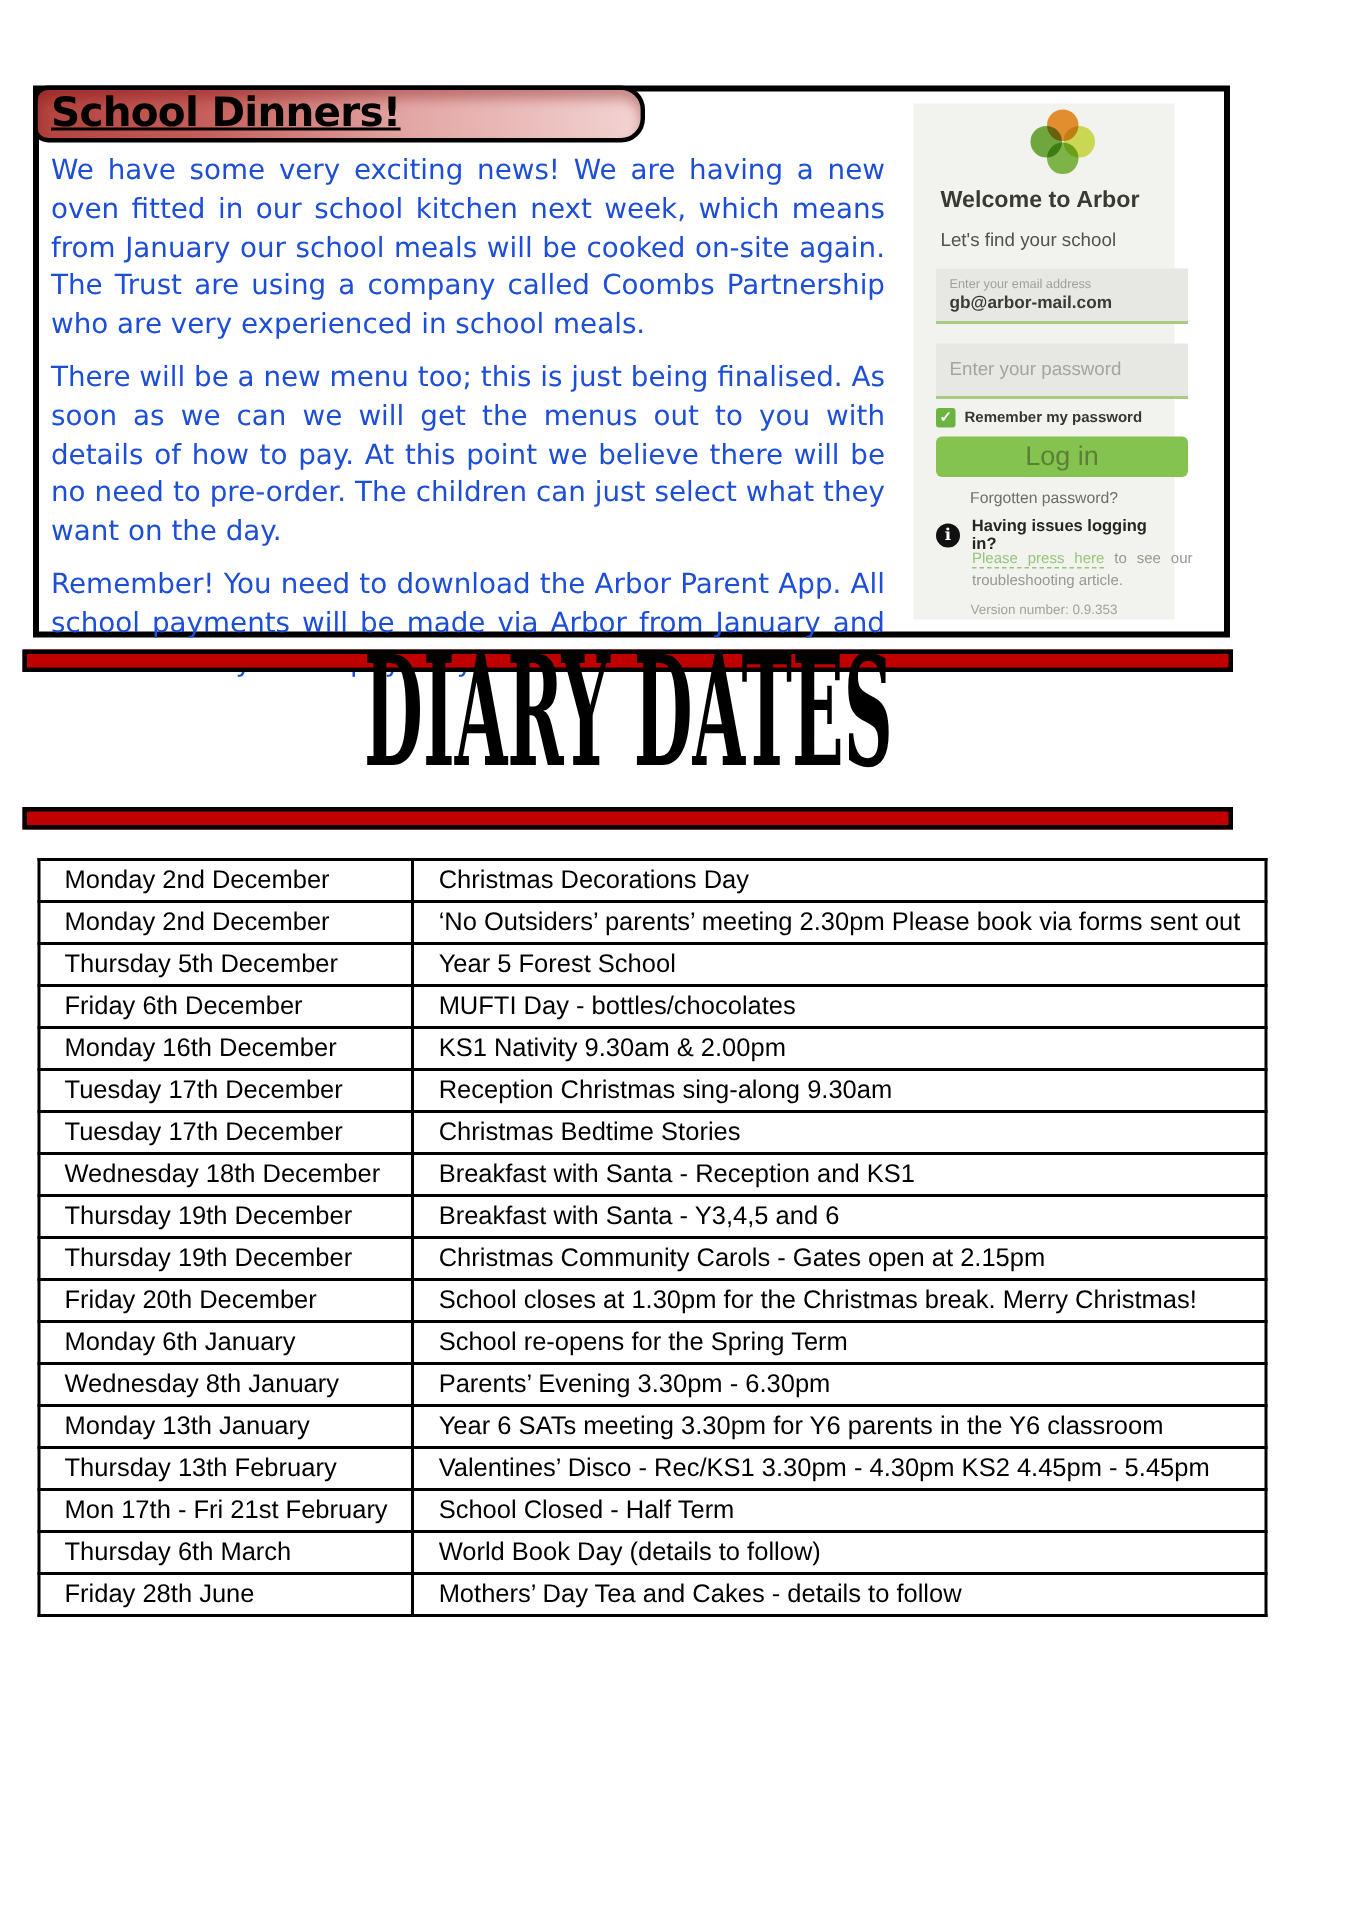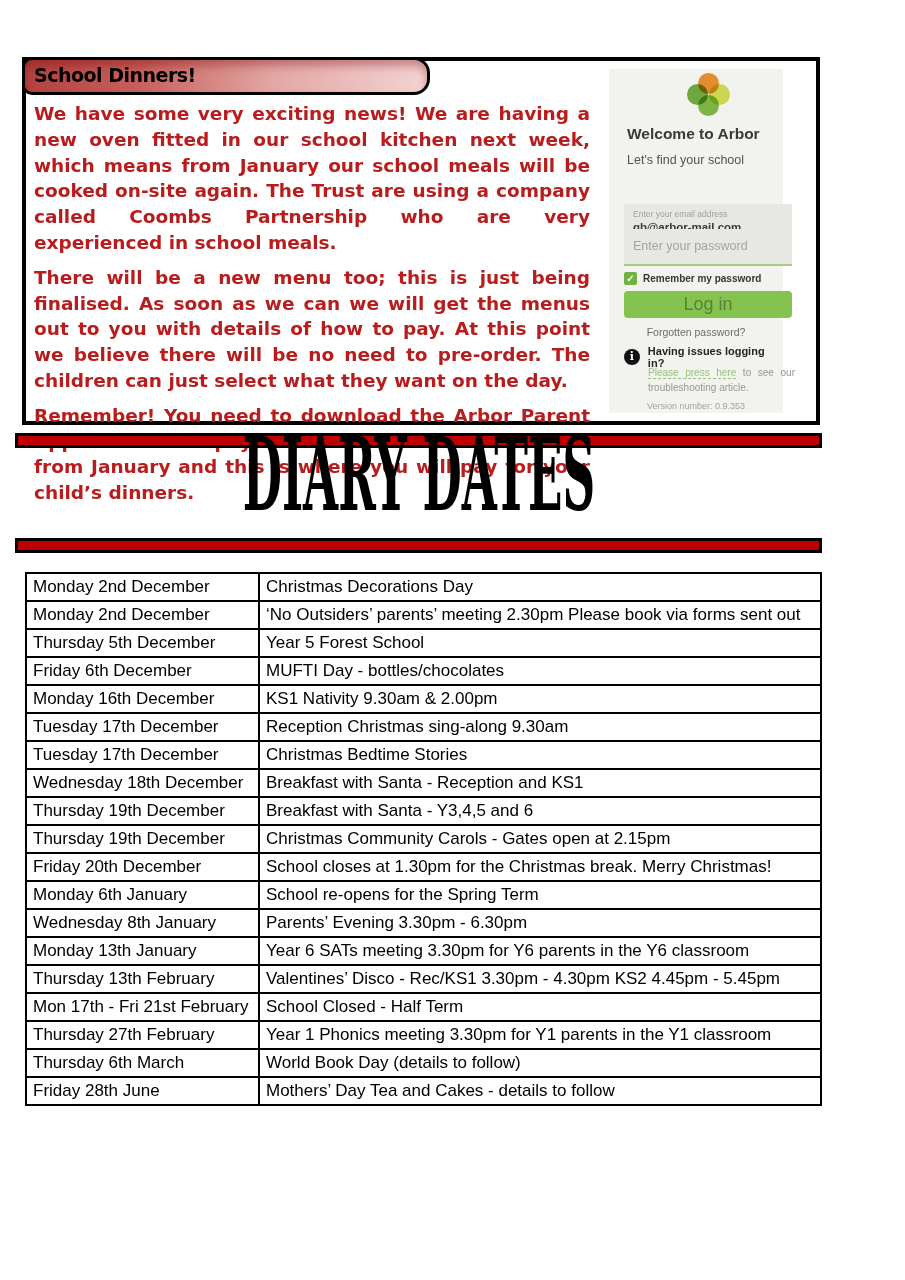--- a/index.html
+++ b/index.html
@@ -7,40 +7,40 @@
         font-family:"DejaVu Sans",sans-serif;color:#111;}
 
   
   .sd-box{position:absolute;left:22px;top:57px;width:798px;height:368px;
           border:4px solid #000;box-sizing:border-box;background:#fff;}
   .sd-titlebar{position:absolute;left:-4px;top:-4px;width:408px;height:38px;
           box-sizing:border-box;border:3px solid #000;
           border-radius:10px 16px 16px 10px;
           background:linear-gradient(to right,#b2423e 0%,#c65f5b 28%,#e3a7a5 62%,#f2d3d2 100%);
           box-shadow:inset 0 6px 8px rgba(120,0,0,.35);}
-  .sd-title{font-size:19px;font-weight:bold;letter-spacing:-.5px;color:#000;
-          text-decoration-thickness:2px;
+  .sd-title{font-size:27px;font-weight:bold;letter-spacing:-.5px;color:#000;
+          text-decoration:underline;text-decoration-thickness:2px;
           padding:0 0 0 9px;line-height:31px;display:inline-block;}
   .sd-text{position:absolute;left:8px;top:40px;width:556px;text-align:justify;
-          font-size:18.5px;line-height:25.8px;color:#b91c1c;font-weight:bold;}
+          font-size:18.5px;line-height:25.8px;color:#1d4ed8;}
   .sd-text p{margin:0 0 9px 0;}
 
   
   .arbor{position:absolute;left:583px;top:8px;width:174px;height:344px;
          background:#f2f2ef;font-family:"Liberation Sans",sans-serif;}
   .logo{position:absolute;left:0;top:4px;width:100%;height:40px;}
   .logo i{position:absolute;width:21px;height:21px;border-radius:50%;
           mix-blend-mode:multiply;opacity:.92;}
   .logo .c-top{left:89px;top:0;} .logo .c-left{left:78px;top:11px;}
   .logo .c-right{left:100px;top:11px;} .logo .c-bottom{left:89px;top:22px;}
   .arb-welcome{position:absolute;left:18px;top:56px;font-size:15.5px;font-weight:bold;color:#3a3a33;}
   .arb-sub{position:absolute;left:18px;top:84px;font-size:12.5px;color:#53534c;}
   .arb-input{position:absolute;left:15px;width:168px;height:37px;box-sizing:border-box;
          background:#e7e7e4;border-bottom:2px solid #a9c987;}
-  .arb-email{top:110px;margin-top:25px;} .arb-pass{top:160px;}
+  .arb-email{top:110px;} .arb-pass{top:160px;}
   .arb-label{font-size:8.5px;color:#a2a29a;padding:5px 0 0 9px;}
   .arb-value{font-size:11.5px;color:#3b3b35;padding:2px 0 0 9px;font-weight:bold;}
   .arb-ph{font-size:12.5px;color:#a5a59e;padding:10px 0 0 9px;}
   .arb-remember{position:absolute;left:15px;top:203px;display:flex;align-items:center;gap:6px;}
   .arb-check{width:13px;height:13px;background:#6db340;border-radius:2px;color:#fff;
          font-size:10px;line-height:13px;text-align:center;font-weight:bold;}
   .arb-remember span.lbl{font-size:10px;font-weight:bold;color:#37372f;}
   .arb-login{position:absolute;left:15px;top:222px;width:168px;height:27px;
          background:#85c351;border:none;border-radius:4px;
          font-size:18px;color:#5b7f35;text-align:center;line-height:27px;
@@ -66,21 +66,21 @@
   
   .diary-head{position:absolute;left:15px;top:449px;width:807px;height:89px;
           display:flex;justify-content:center;}
   .diary-head span{font-family:"DejaVu Serif",serif;font-weight:bold;font-size:58px;
           color:#000;transform:scale(0.78,1.75);white-space:nowrap;letter-spacing:0;}
 
   
   .diary-table{position:absolute;left:25px;top:572px;width:797px;
           border-collapse:collapse;font-family:"Liberation Sans",sans-serif;}
   .diary-table td{border:2px solid #000;height:26px;line-height:26px;
-          padding:0 6px;font-size:17px;color:#000;white-space:nowrap;overflow:hidden;}
+          padding:0 16px;font-size:17px;color:#000;white-space:nowrap;overflow:hidden;}
   .diary-table td.date-cell{width:219px;}
 </style>
 </head>
 <body>
 
 <div class="page">
 
   <div class="sd-box">
     <div class="sd-titlebar">
       <span class="sd-title">School Dinners!</span>
@@ -197,24 +197,20 @@
         </tr>
         <tr>
           <td class="date-cell">Thursday 13th February</td>
           <td class="event-cell">Valentines’ Disco - Rec/KS1 3.30pm - 4.30pm  KS2 4.45pm - 5.45pm</td>
         </tr>
         <tr>
           <td class="date-cell">Mon 17th - Fri 21st February</td>
           <td class="event-cell">School Closed - Half Term</td>
         </tr>
         <tr>
-          <td class="date-cell">Thursday 27th February</td>
-          <td class="event-cell">Year 1 Phonics meeting 3.30pm for Y1 parents in the Y1 classroom</td>
-        </tr>
-        <tr>
           <td class="date-cell">Thursday 6th March</td>
           <td class="event-cell">World Book Day (details to follow)</td>
         </tr>
         <tr>
           <td class="date-cell">Friday 28th June</td>
           <td class="event-cell">Mothers’ Day Tea and Cakes - details to follow</td>
         </tr>
       </tbody>
   </table>
 

